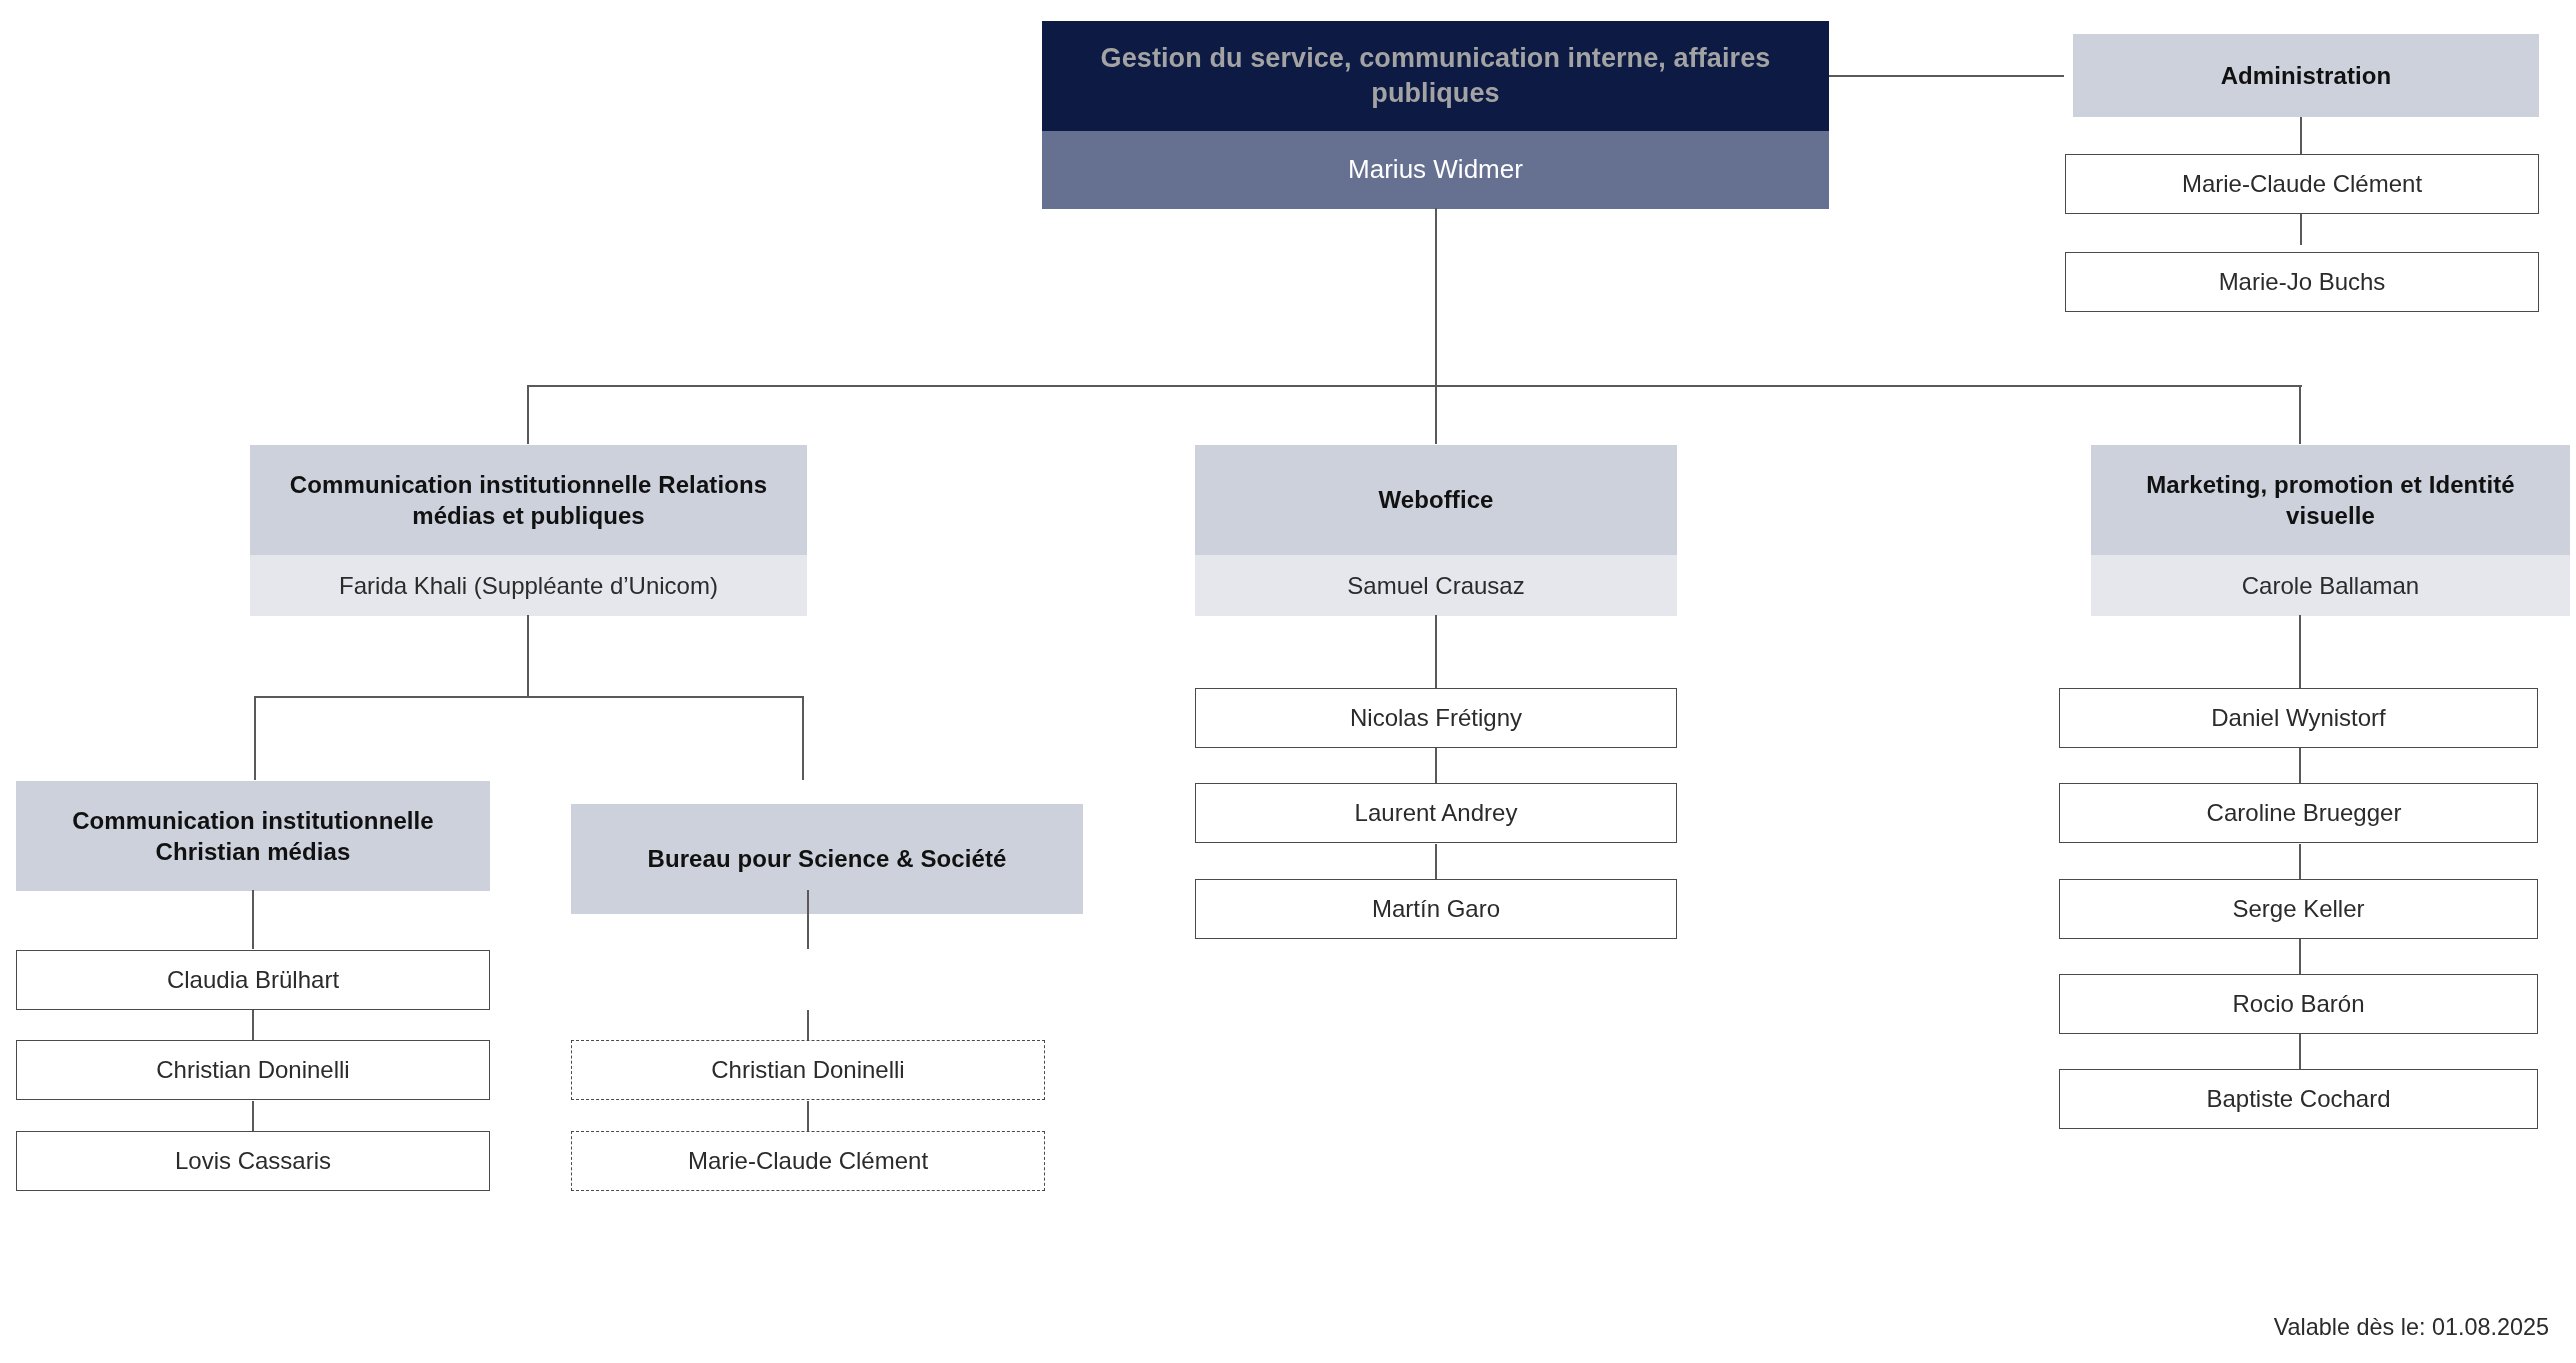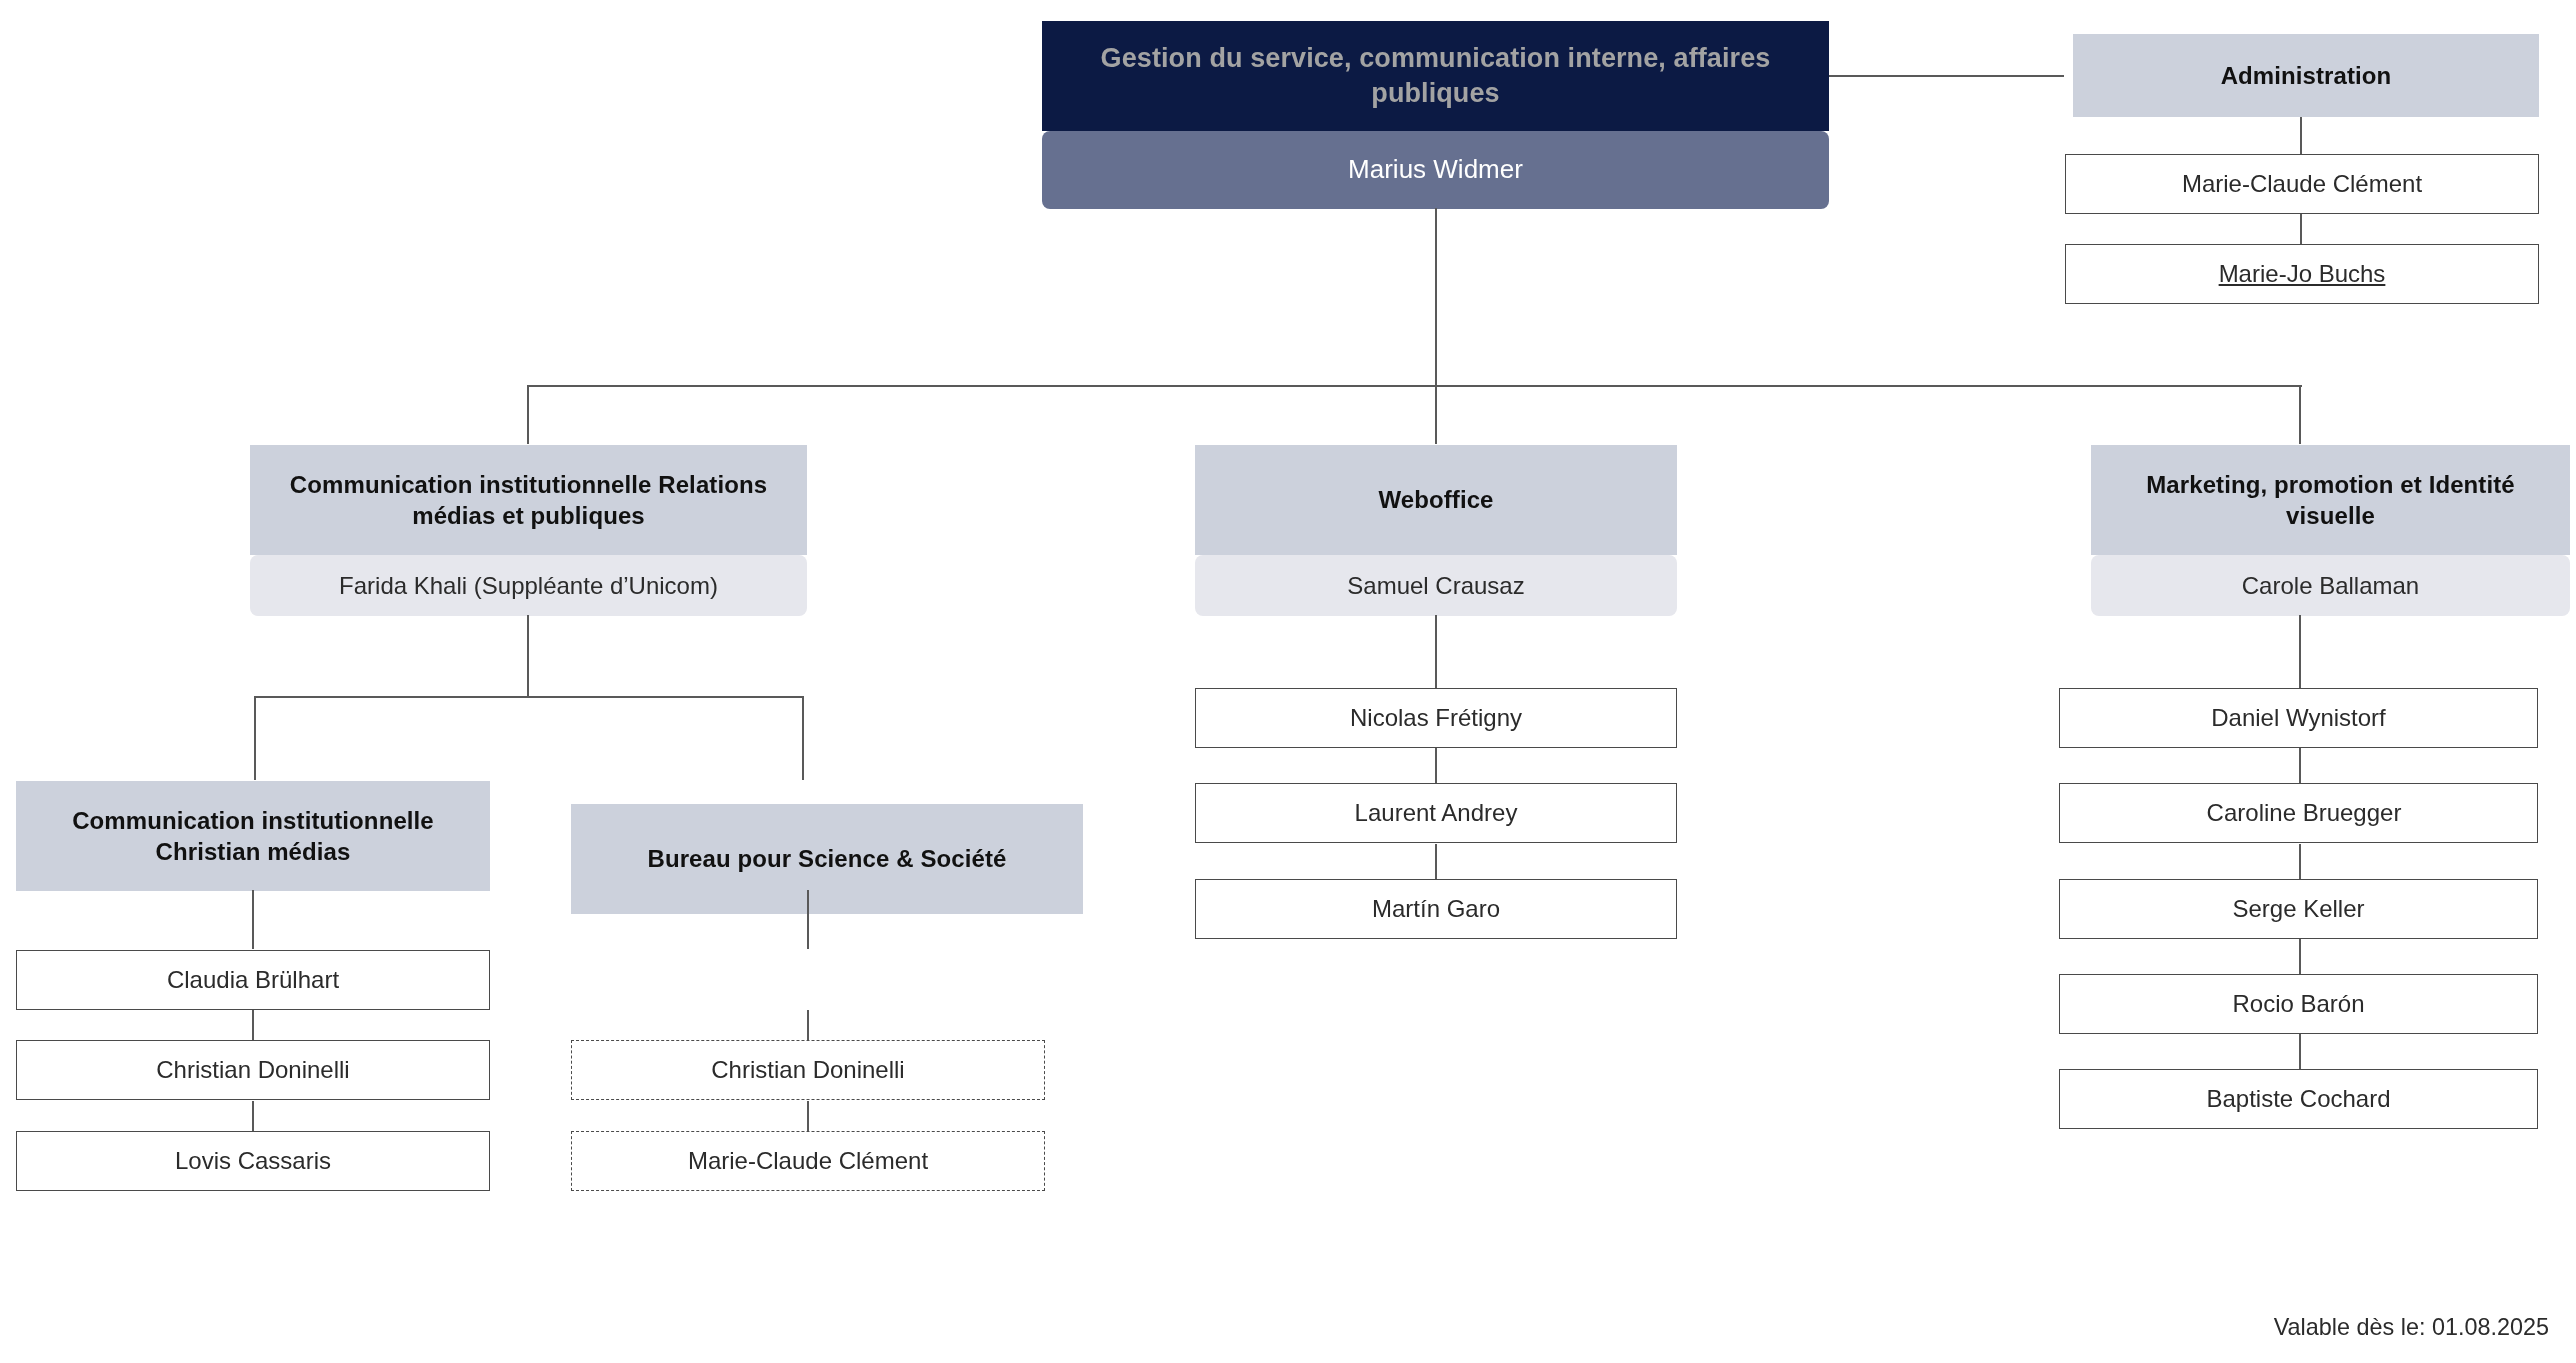--- a/index.html
+++ b/index.html
@@ -34,21 +34,20 @@
     line-height: 1.3;
     letter-spacing: 0.1px;
   }
   .node-person {
     box-sizing: border-box;
     display: flex;
     align-items: center;
     justify-content: center;
     text-align: center;
     line-height: 1.25;
-    border-radius: 8px;
   }
 
   
   .root-title {
     background: #0c1a44;
     color: #a3a3a3;
     font-size: 27px;
     height: 110px;
     padding: 0 23.4px;
   }
@@ -126,21 +125,21 @@
   </div>
 
   <div class="hline" style="left:1829px; top:75px; width:235px;"></div>
 
   <div class="node" style="left:2065px; top:34px; width:474px;padding-left:8px;">
     <div class="node-title dept-title single" style="height:83px;">Administration</div>
   </div>
   <div class="vline" style="left:2300px; top:117px; height:37px;"></div>
   <div class="name-box" style="left:2065px; top:154px; width:474px;">Marie-Claude Clément</div>
   <div class="vline" style="left:2300px; top:214px; height:31px;"></div>
-  <div class="name-box" style="left:2065px; top:244px; width:474px;text-decoration:underline;">Marie-Jo Buchs</div>
+  <div class="name-box" style="left:2065px; top:252px; width:474px;">Marie-Jo Buchs</div>
 
   <div class="vline" style="left:1435px; top:208px; height:177px;"></div>
   <div class="hline" style="left:527px; top:385px; width:1775px;"></div>
   <div class="vline" style="left:527px; top:385px; height:59px;"></div>
   <div class="vline" style="left:1435px; top:385px; height:59px;"></div>
   <div class="vline" style="left:2299px; top:385px; height:59px;"></div>
 
   <div class="node" style="left:250px; top:445px; width:557px;">
     <div class="node-title dept-title">Communication institutionnelle Relations médias et publiques</div>
     <div class="node-person dept-person">Farida Khali (Suppléante d’Unicom)</div>

